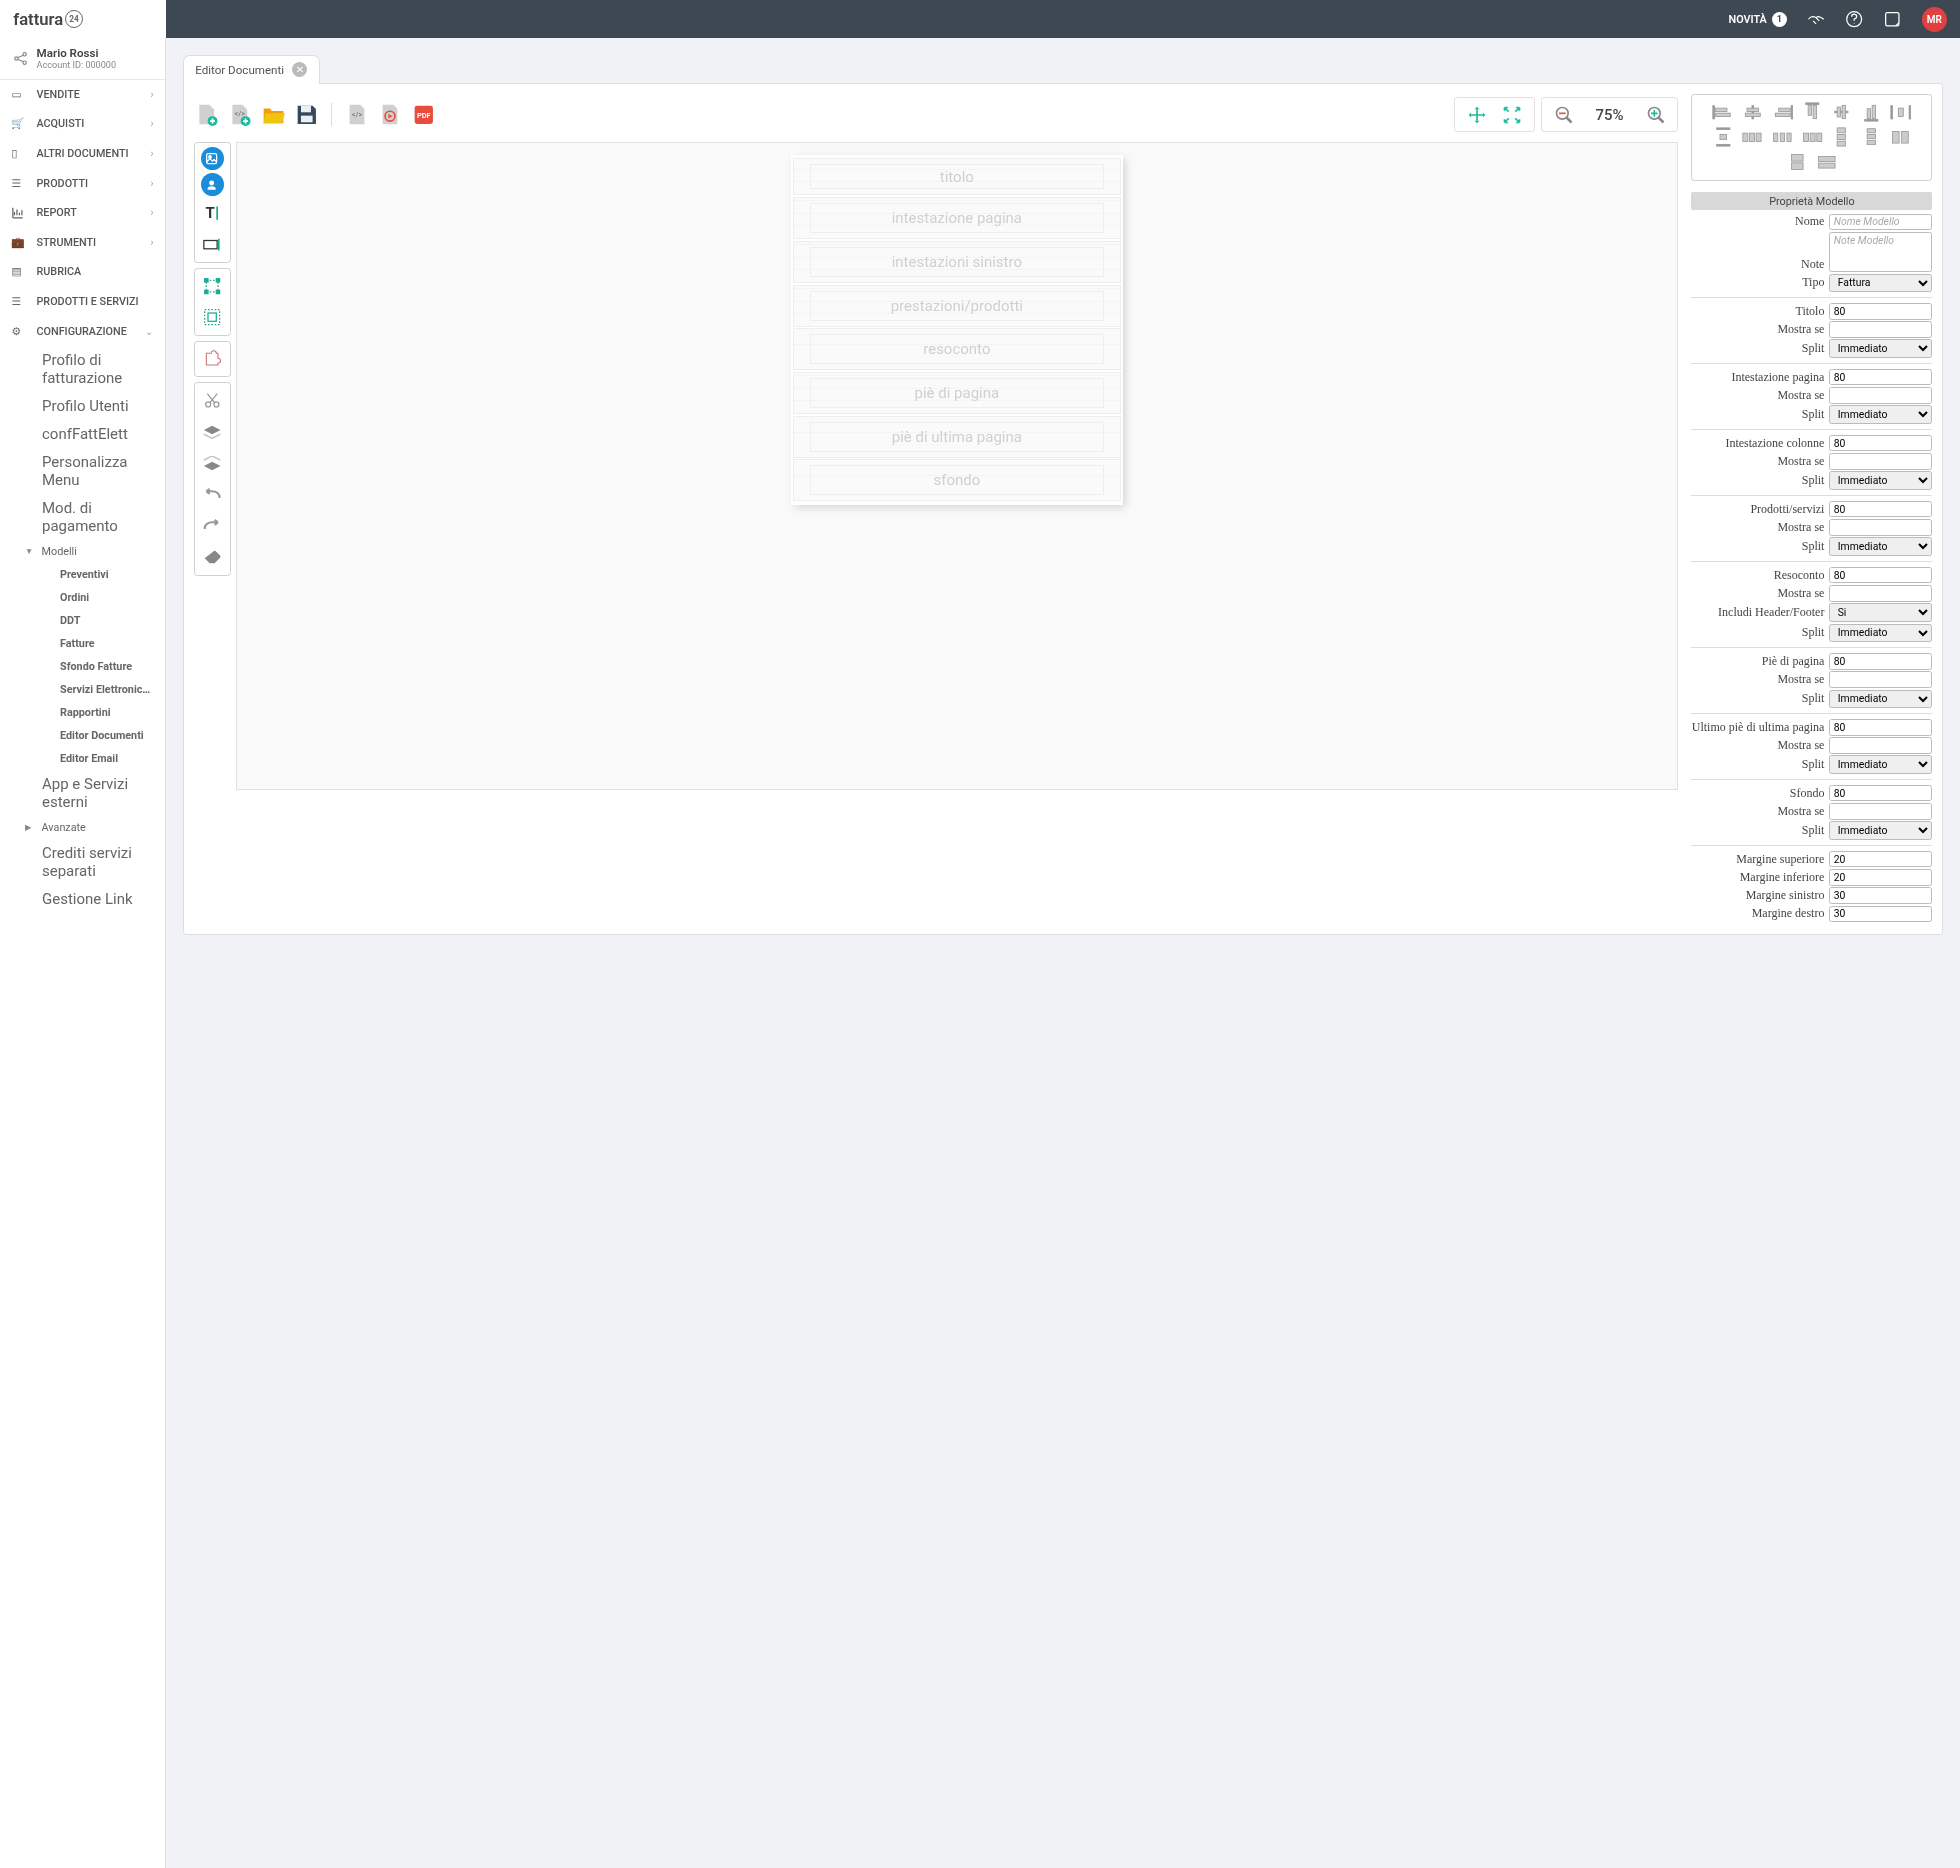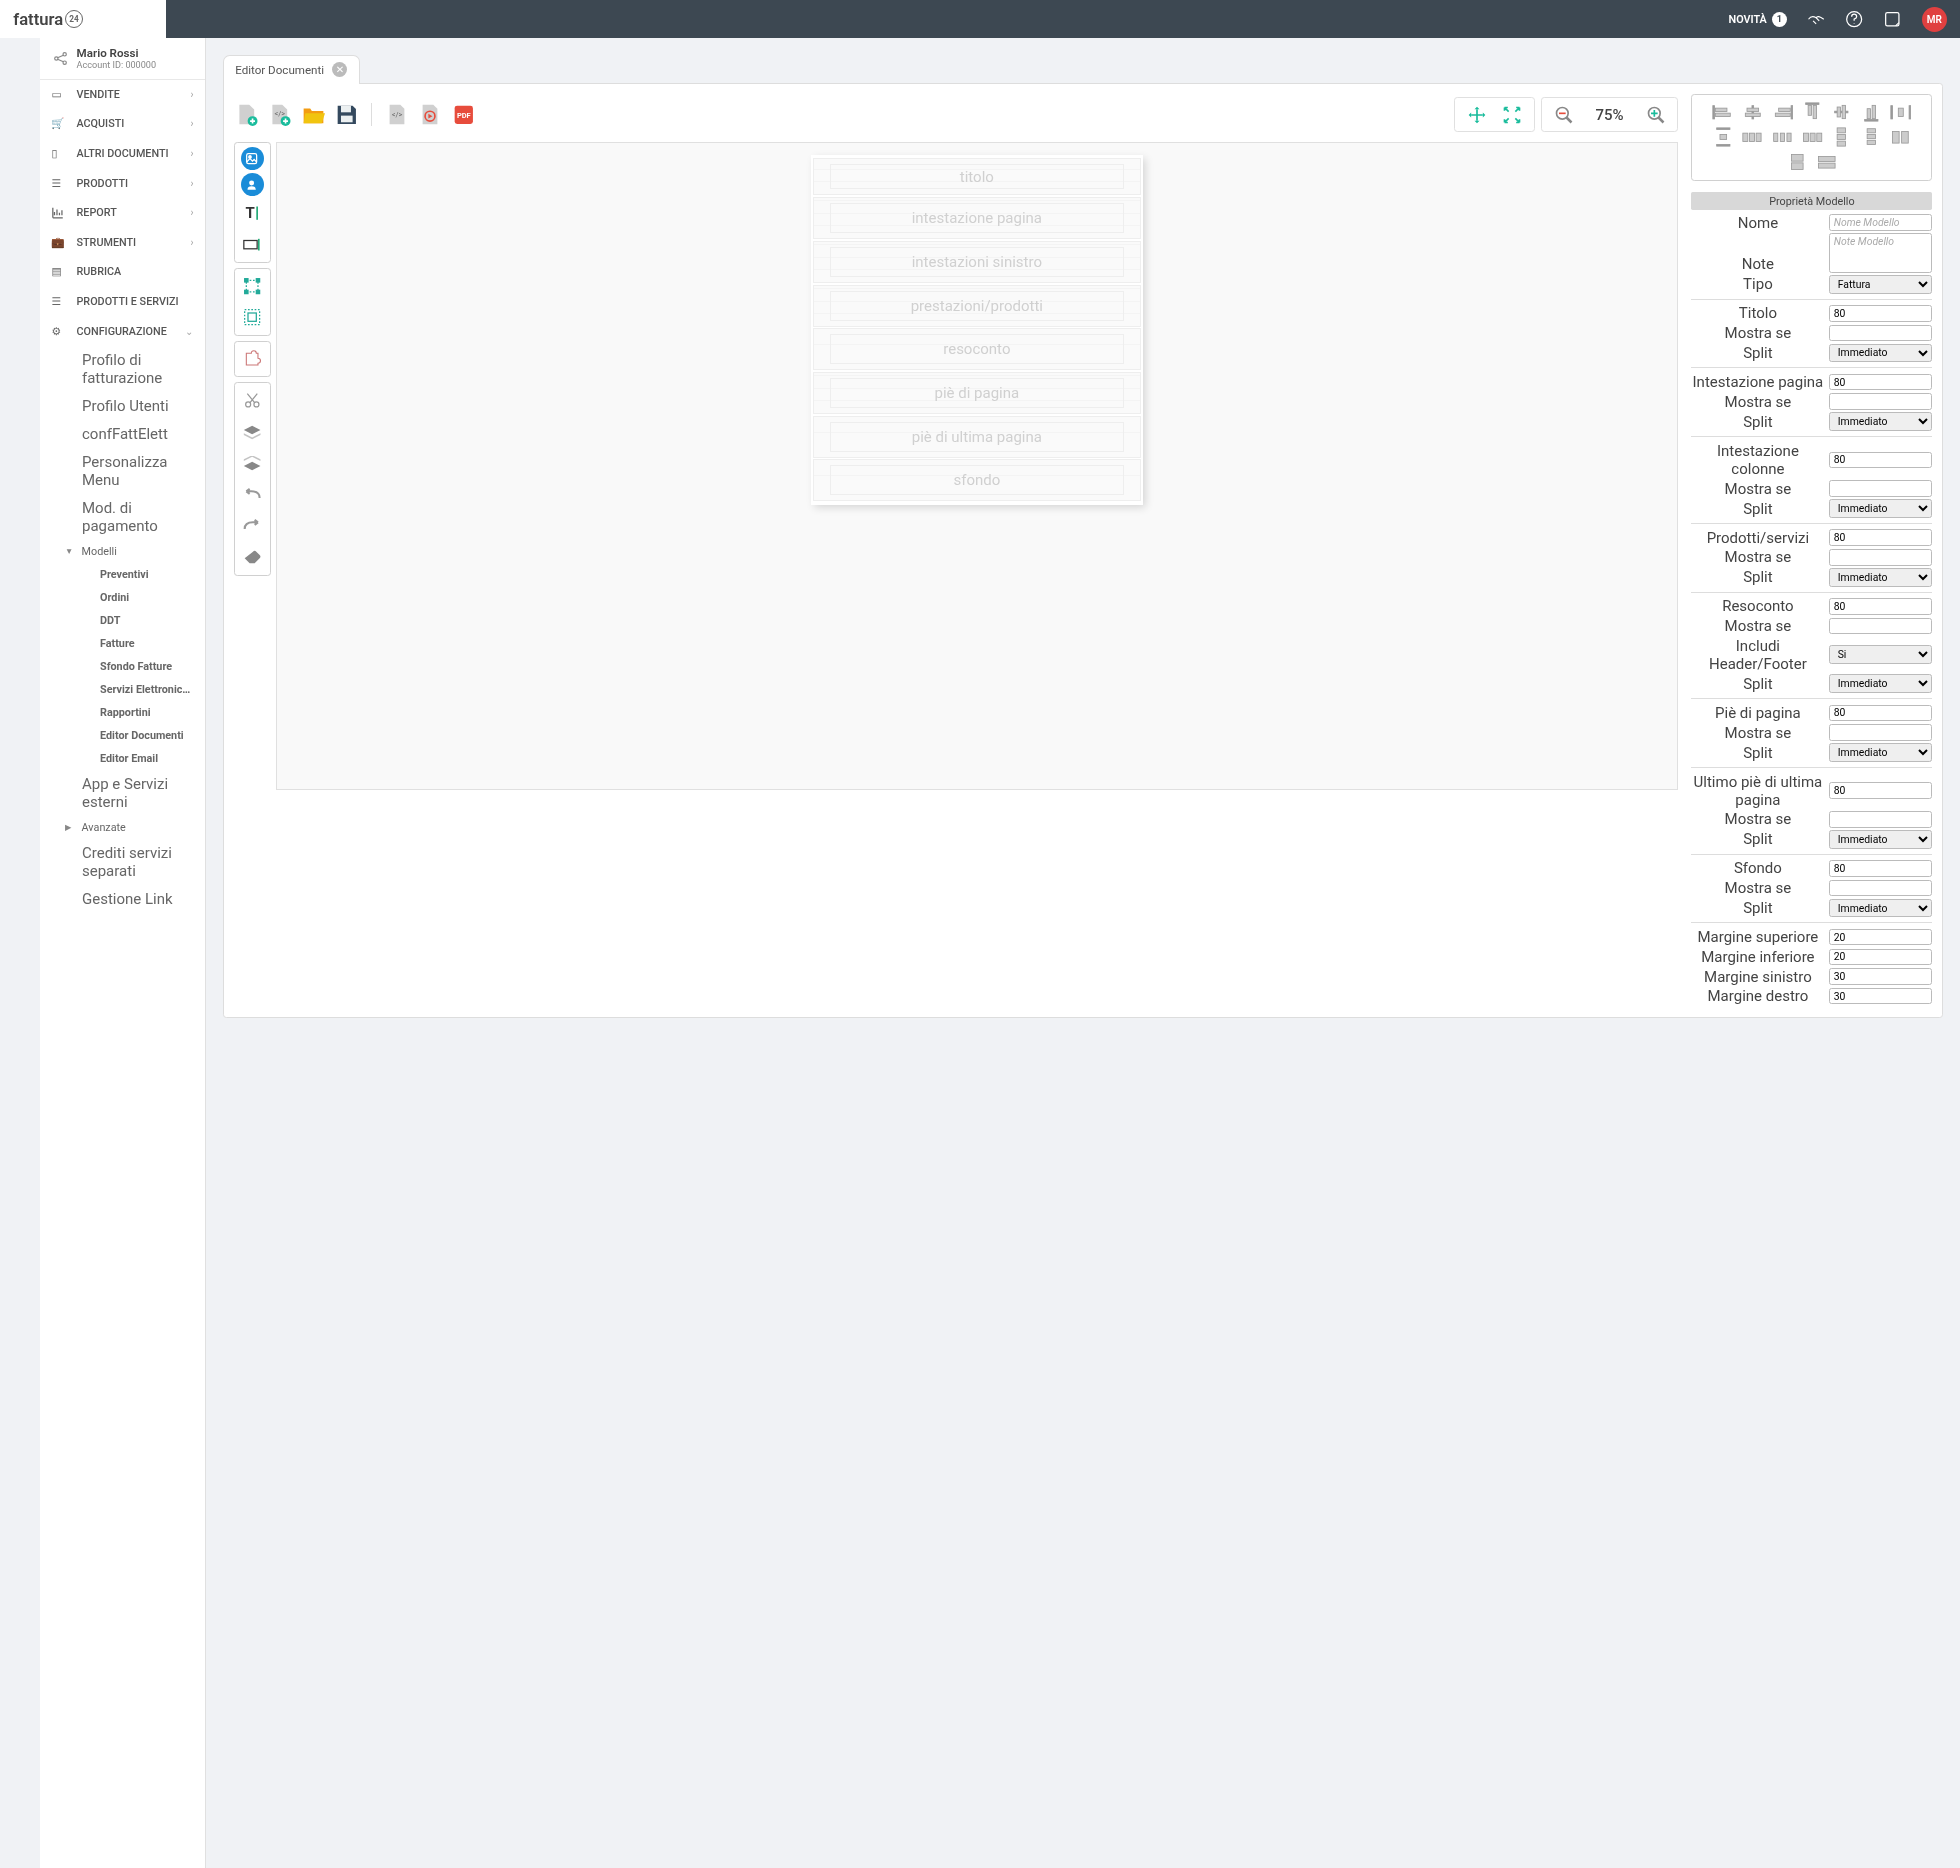--- a/index.html
+++ b/index.html
@@ -10,21 +10,21 @@
 .logo-area { background: #fff; height: 38px; width: 166px; display: flex; align-items: center; padding: 0 13.3px; margin-left: -13.3px; margin-right: 13.3px; }
 .logo-text { font-weight: 600; font-size: 16.6px; color: #444; display:flex; align-items:center; gap:1.7px;}
 .logo-24 { display:inline-flex; width:18.3px; height:18.3px; border:1.7px solid #666; border-radius:50%; align-items:center; justify-content:center; font-size:8.3px; font-weight:700; color:#666;}
 .header-right { margin-left: auto; display: flex; align-items: center; gap: 20px; }
 .novita { display: flex; align-items: center; gap: 5px; font-size: 10.8px; font-weight: 600; }
 .novita-badge { background: #fff; color: #3d4852; width: 15px; height: 15px; border-radius: 50%; display: flex; align-items: center; justify-content: center; font-size: 9.1px; font-weight: 700; }
 .header-icon { width: 18.3px; height: 18.3px; display: flex; align-items: center; justify-content: center; cursor: pointer; }
 .avatar { width: 25px; height: 25px; border-radius: 50%; background: #e04040; display: flex; align-items: center; justify-content: center; font-weight: 600; font-size: 10px; cursor:pointer;}
 
 
-.layout { display: flex; height: calc(100vh - 38px); min-height: 831px; padding-left: 40px; }
+.layout { display: flex; height: calc(100vh - 38px); min-height: 831px; }
 
 
 .sidebar { width: 166px; background: #fff; border-right: 0.8px solid #e0e0e0; overflow-y: auto; flex-shrink: 0; }
 .user-block { padding: 8.3px 13.3px; border-bottom: 0.8px solid #e8e8e8; display: flex; align-items: center; gap: 8.3px; }
 .user-block .uicon { color:#888; }
 .user-name { font-weight: 600; font-size: 11.6px; color: #444; }
 .user-id { font-size: 9.1px; color: #888; }
 .nav-item { display: flex; align-items: center; padding: 8.3px 11.6px; cursor: pointer; color: #555; font-weight: 500; font-size: 10.8px;}
 .nav-icon { width: 16.6px; margin-right: 8.3px; color:#666; display:flex; align-items:center; justify-content:flex-start;}
 .nav-chevron { margin-left: auto; color: #aaa; font-size:10px;}
@@ -67,21 +67,21 @@
 .page-section .inner-box{ position:absolute; left:16.6px; right:16.6px; top:5px; bottom:5px; border:0.8px solid #eee;}
 
 
 .wcol-right { width: 241px; flex-shrink: 0; }
 .align-grid { border: 0.8px solid #d0d0d0; border-radius: 3.3px; padding: 8.3px; display: flex; flex-wrap: wrap; gap: 6.6px; justify-content: center; margin-bottom: 11.6px;}
 .align-btn { width: 23px; height: 18.3px; cursor: pointer; display:flex; align-items:center; justify-content:center;}
 
 .props { }
 .props-header { background: #d8d8d8; text-align: center; font-size: 10.8px; padding: 2.5px; color:#444; border-radius:1.7px; margin-bottom:3.3px;}
 .prop-row { display: flex; align-items: center; margin: 1.7px 0; gap: 5px; }
-.prop-label { width: 133px; text-align: center; font-size: 15px; color: #444; }
+.prop-label { width: 133px; text-align: right; font-size: 12px; color: #444; font-family: Liberation Serif, serif; }
 .prop-row input[type=text], .prop-row select, .prop-row textarea { flex: 1; border: 0.8px solid #bbb; border-radius: 2.5px; padding: 0.8px 3.3px; font-size: 10.4px; font-family:inherit; width: 100%; }
 .prop-row textarea { height: 40px; resize: none; }
 .prop-row input::placeholder, .prop-row textarea::placeholder{ color:#aaa; font-style:italic;}
 .prop-group-sep { height: 0.8px; background: #ddd; margin: 5px 0; }
 
 svg{display:block;}
 </style>
 </head>
 <body>
 

